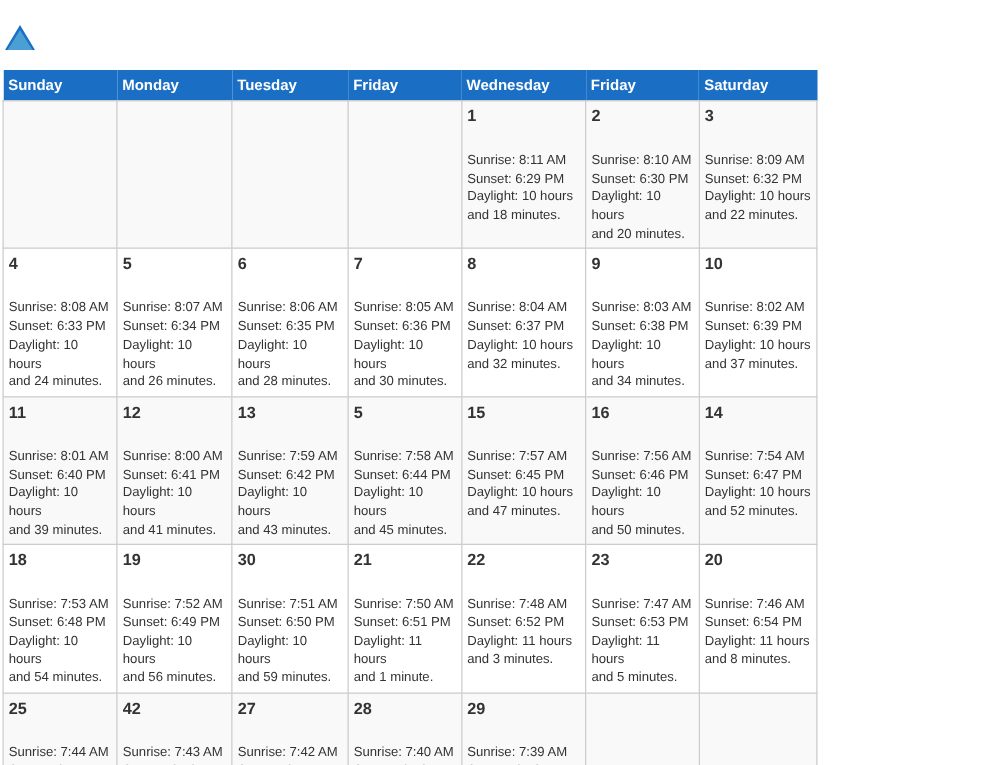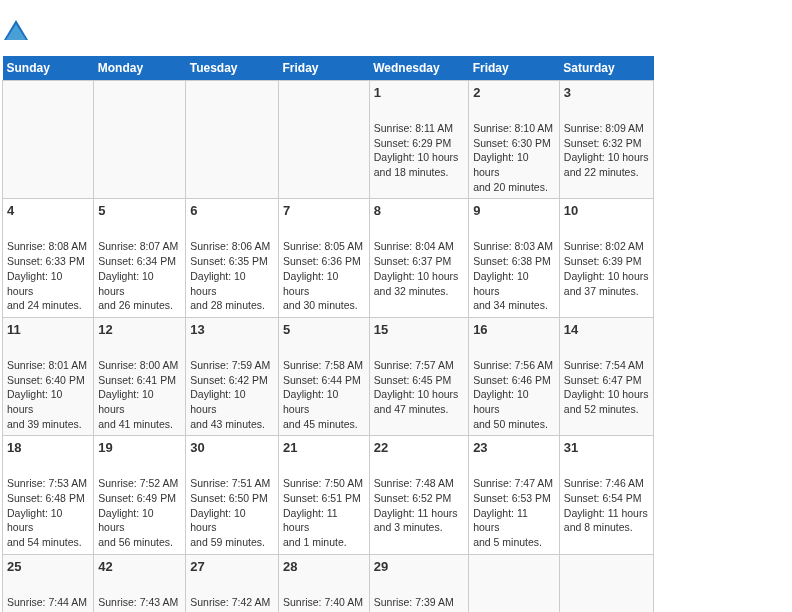--- a/index.html
+++ b/index.html
@@ -230,21 +230,21 @@
           </td>
           <td>
             <span class="day-num">22</span>
             <div class="day-info">Sunrise: 7:48 AM<br>Sunset: 6:52 PM<br>Daylight: 11 hours<br>and 3 minutes.</div>
           </td>
           <td>
             <span class="day-num">23</span>
             <div class="day-info">Sunrise: 7:47 AM<br>Sunset: 6:53 PM<br>Daylight: 11 hours<br>and 5 minutes.</div>
           </td>
           <td>
-            <span class="day-num">31</span>
+            <span class="day-num">20</span>
             <div class="day-info">Sunrise: 7:46 AM<br>Sunset: 6:54 PM<br>Daylight: 11 hours<br>and 8 minutes.</div>
           </td>
         </tr>
         <tr>
           <td>
             <span class="day-num">25</span>
             <div class="day-info">Sunrise: 7:44 AM<br>Sunset: 6:55 PM<br>Daylight: 11 hours<br>and 10 minutes.</div>
           </td>
           <td>
             <span class="day-num">42</span>

